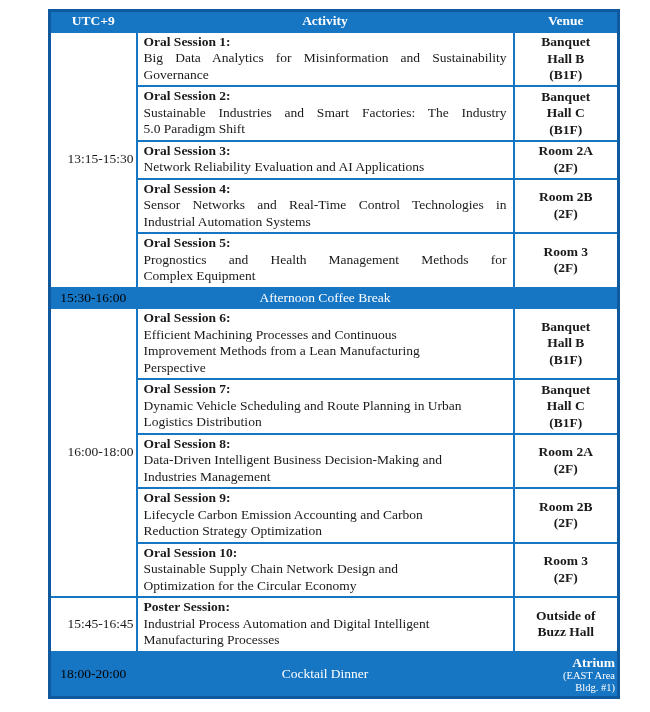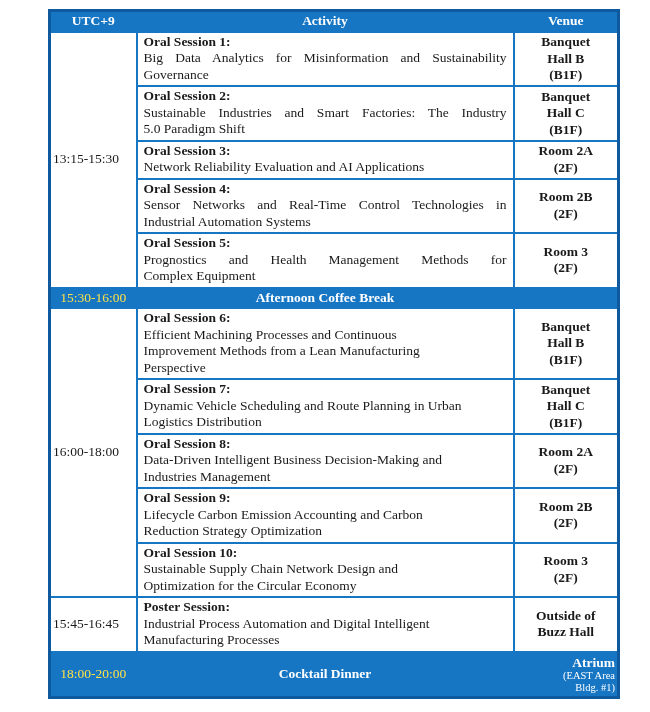--- a/index.html
+++ b/index.html
@@ -32,21 +32,21 @@
     background: #1776c4;
     color: #ffffff;
     font-weight: bold;
     text-align: center;
   }
   thead tr { height: 19px; }
   tr.coffee-row { height: 19px; }
   tr.dinner-row { height: 46px; }
 
   td.time-cell {
-    text-align: left;
+    text-align: right;
     padding: 1px 2px;
     background: #ffffff;
   }
   td.act-cell {
     padding: 1px 6px 2px 6px;
     background: #ffffff;
     vertical-align: top;
   }
   td.venue-cell {
     text-align: center;
@@ -54,28 +54,28 @@
     white-space: pre-line;
     padding: 1px 2px;
     background: #ffffff;
   }
   .sess-title { font-weight: bold; }
   .desc.pre { white-space: pre-line; }
   .jline { text-align: justify; text-align-last: justify; }
 
   td.blue-time {
     background: #1776c4;
-    color: #fde047;
+    color: #000000;
     font-weight: normal;
     text-align: center;
   }
   td.blue-label {
     background: #1776c4;
     color: #ffffff;
-    font-weight: bold;
+    font-weight: normal;
     text-align: center;
   }
   td.blue-venue {
     background: #1776c4;
     color: #ffffff;
     text-align: right;
     vertical-align: middle;
     padding: 0 2px;
   }
   .dinner-venue-name {

